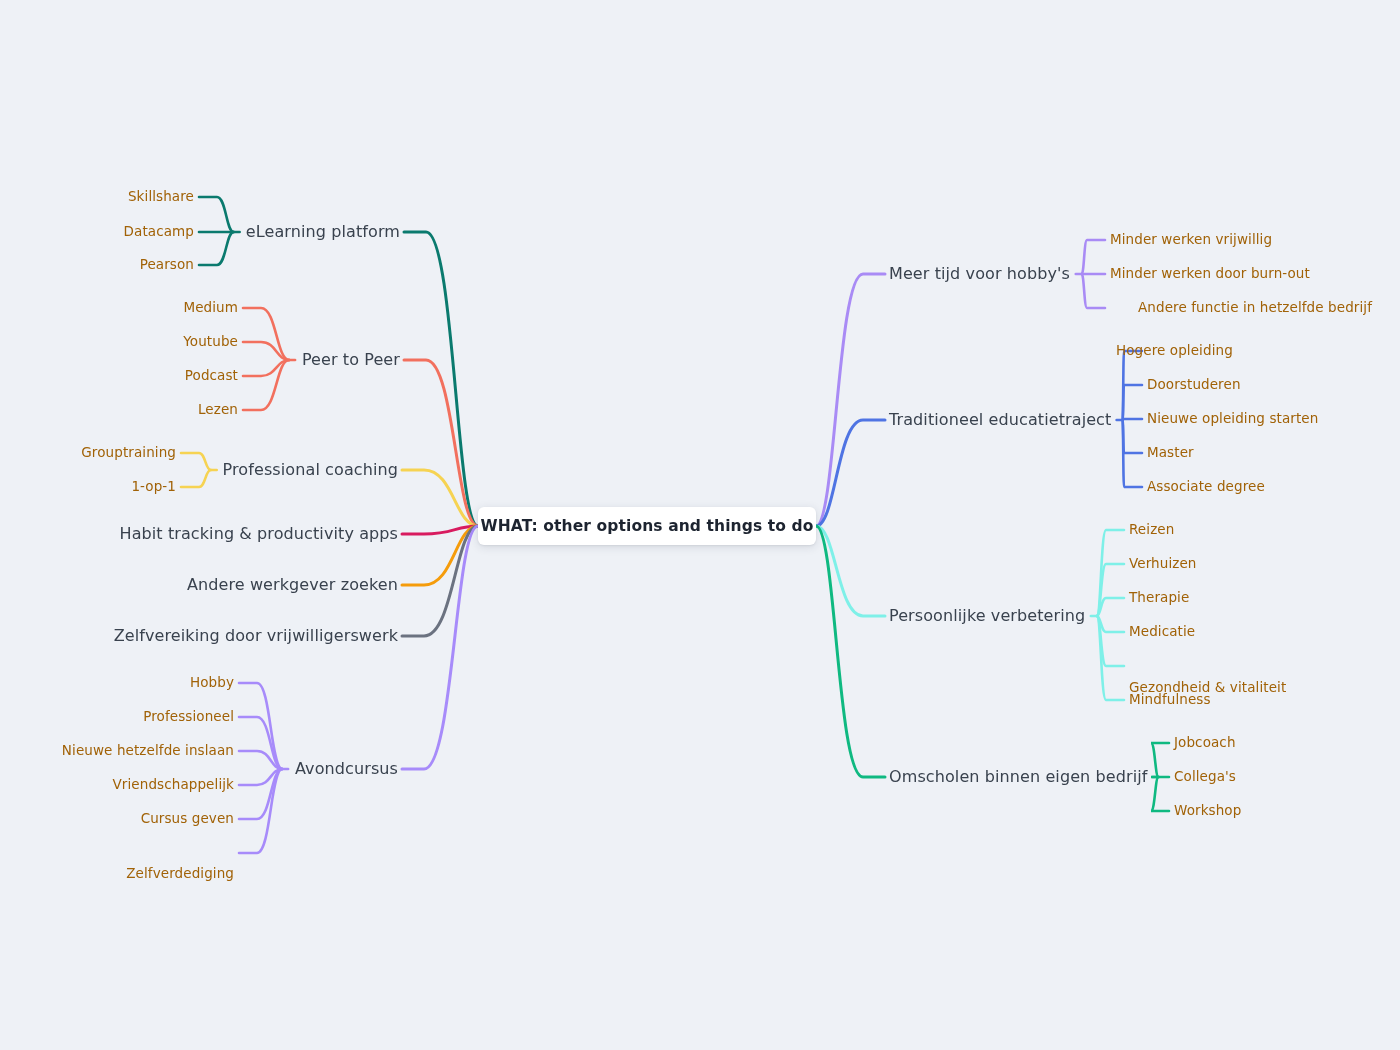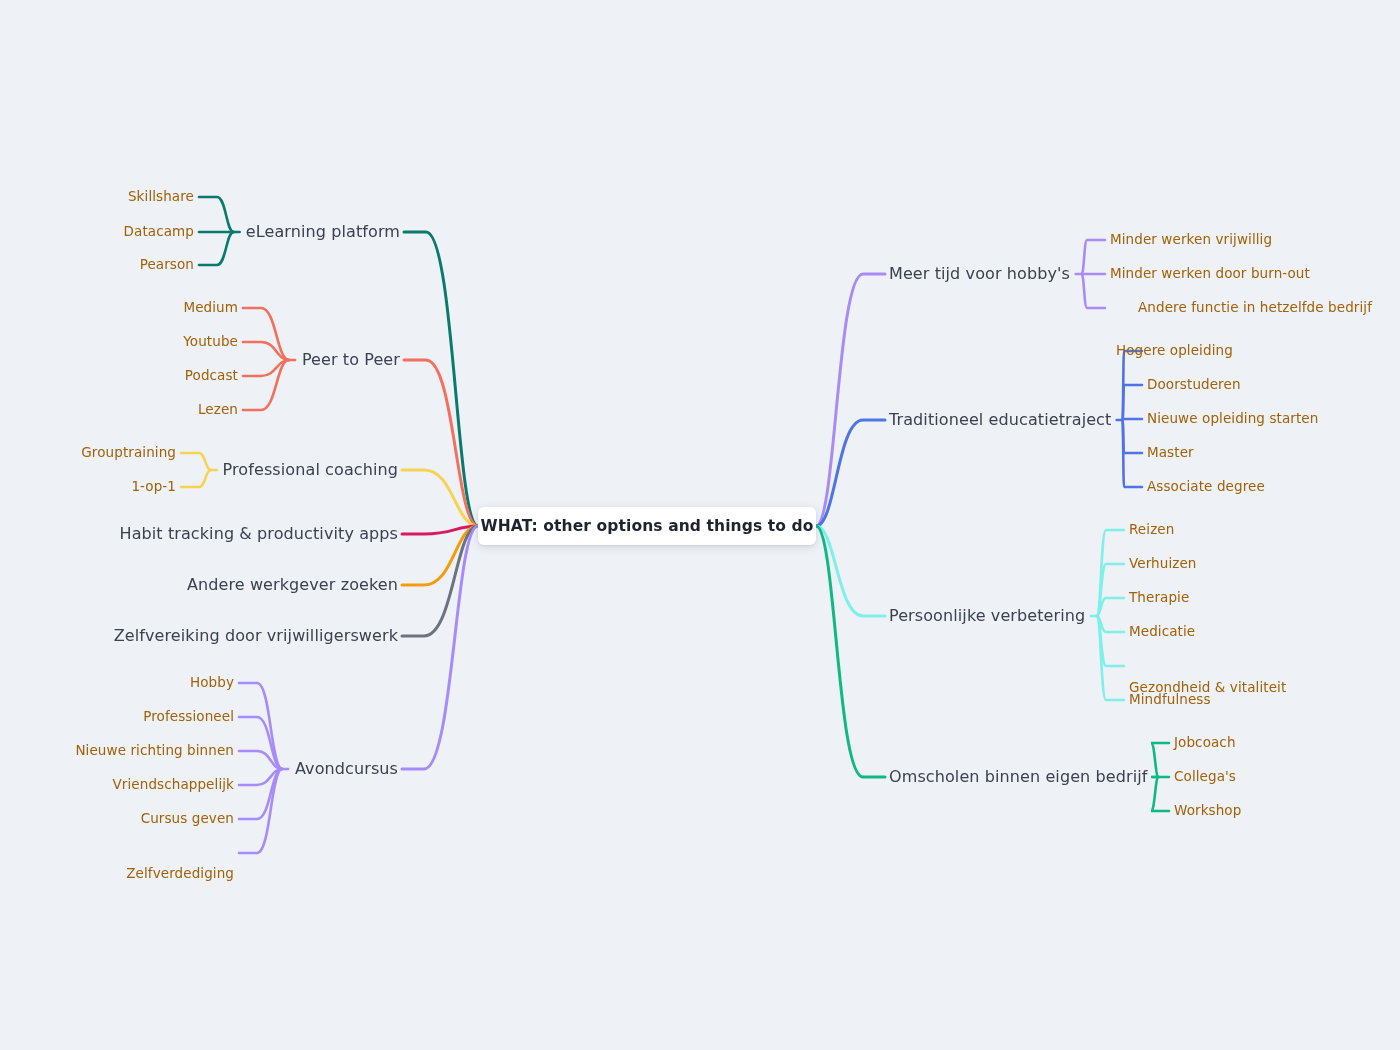--- a/index.html
+++ b/index.html
@@ -130,21 +130,21 @@
       <div class="node r leaf-label" style="left: 238px; top: 410px;">Lezen</div>
       <div class="node r branch-label" style="left: 398px; top: 470px;">Professional coaching</div>
       <div class="node r leaf-label" style="left: 176px; top: 453px;">Grouptraining</div>
       <div class="node r leaf-label" style="left: 176px; top: 487px;">1-op-1</div>
       <div class="node r branch-label" style="left: 398px; top: 534px;">Habit tracking &amp; productivity apps</div>
       <div class="node r branch-label" style="left: 398px; top: 585px;">Andere werkgever zoeken</div>
       <div class="node r branch-label" style="left: 398px; top: 636px;">Zelfvereiking door vrijwilligerswerk</div>
       <div class="node r branch-label" style="left: 398px; top: 769px;">Avondcursus</div>
       <div class="node r leaf-label" style="left: 234px; top: 683px;">Hobby</div>
       <div class="node r leaf-label" style="left: 234px; top: 717px;">Professioneel</div>
-      <div class="node r leaf-label" style="left: 234px; top: 751px;">Nieuwe richting binnen</div>
+      <div class="node r leaf-label" style="left: 234px; top: 751px;">Nieuwe hetzelfde inslaan</div>
       <div class="node r leaf-label" style="left: 234px; top: 785px;">Vriendschappelijk</div>
       <div class="node r leaf-label" style="left: 234px; top: 819px;">Cursus geven</div>
       <div class="node r leaf-label" style="left: 234px; top: 874px;">Zelfverdediging</div>
       <div class="node l branch-label" style="left: 889px; top: 274px;">Meer tijd voor hobby's</div>
       <div class="node l leaf-label" style="left: 1110px; top: 240px;">Minder werken vrijwillig</div>
       <div class="node l leaf-label" style="left: 1110px; top: 274px;">Minder werken door burn-out</div>
       <div class="node l leaf-label" style="left: 1110px; top: 308px; margin-left: 28px;">Andere functie in hetzelfde bedrijf</div>
       <div class="node l branch-label" style="left: 889px; top: 420px;">Traditioneel educatietraject</div>
       <div class="node l leaf-label" style="left: 1116px; top: 351px;">Hogere opleiding</div>
       <div class="node l leaf-label" style="left: 1147px; top: 385px;">Doorstuderen</div>

